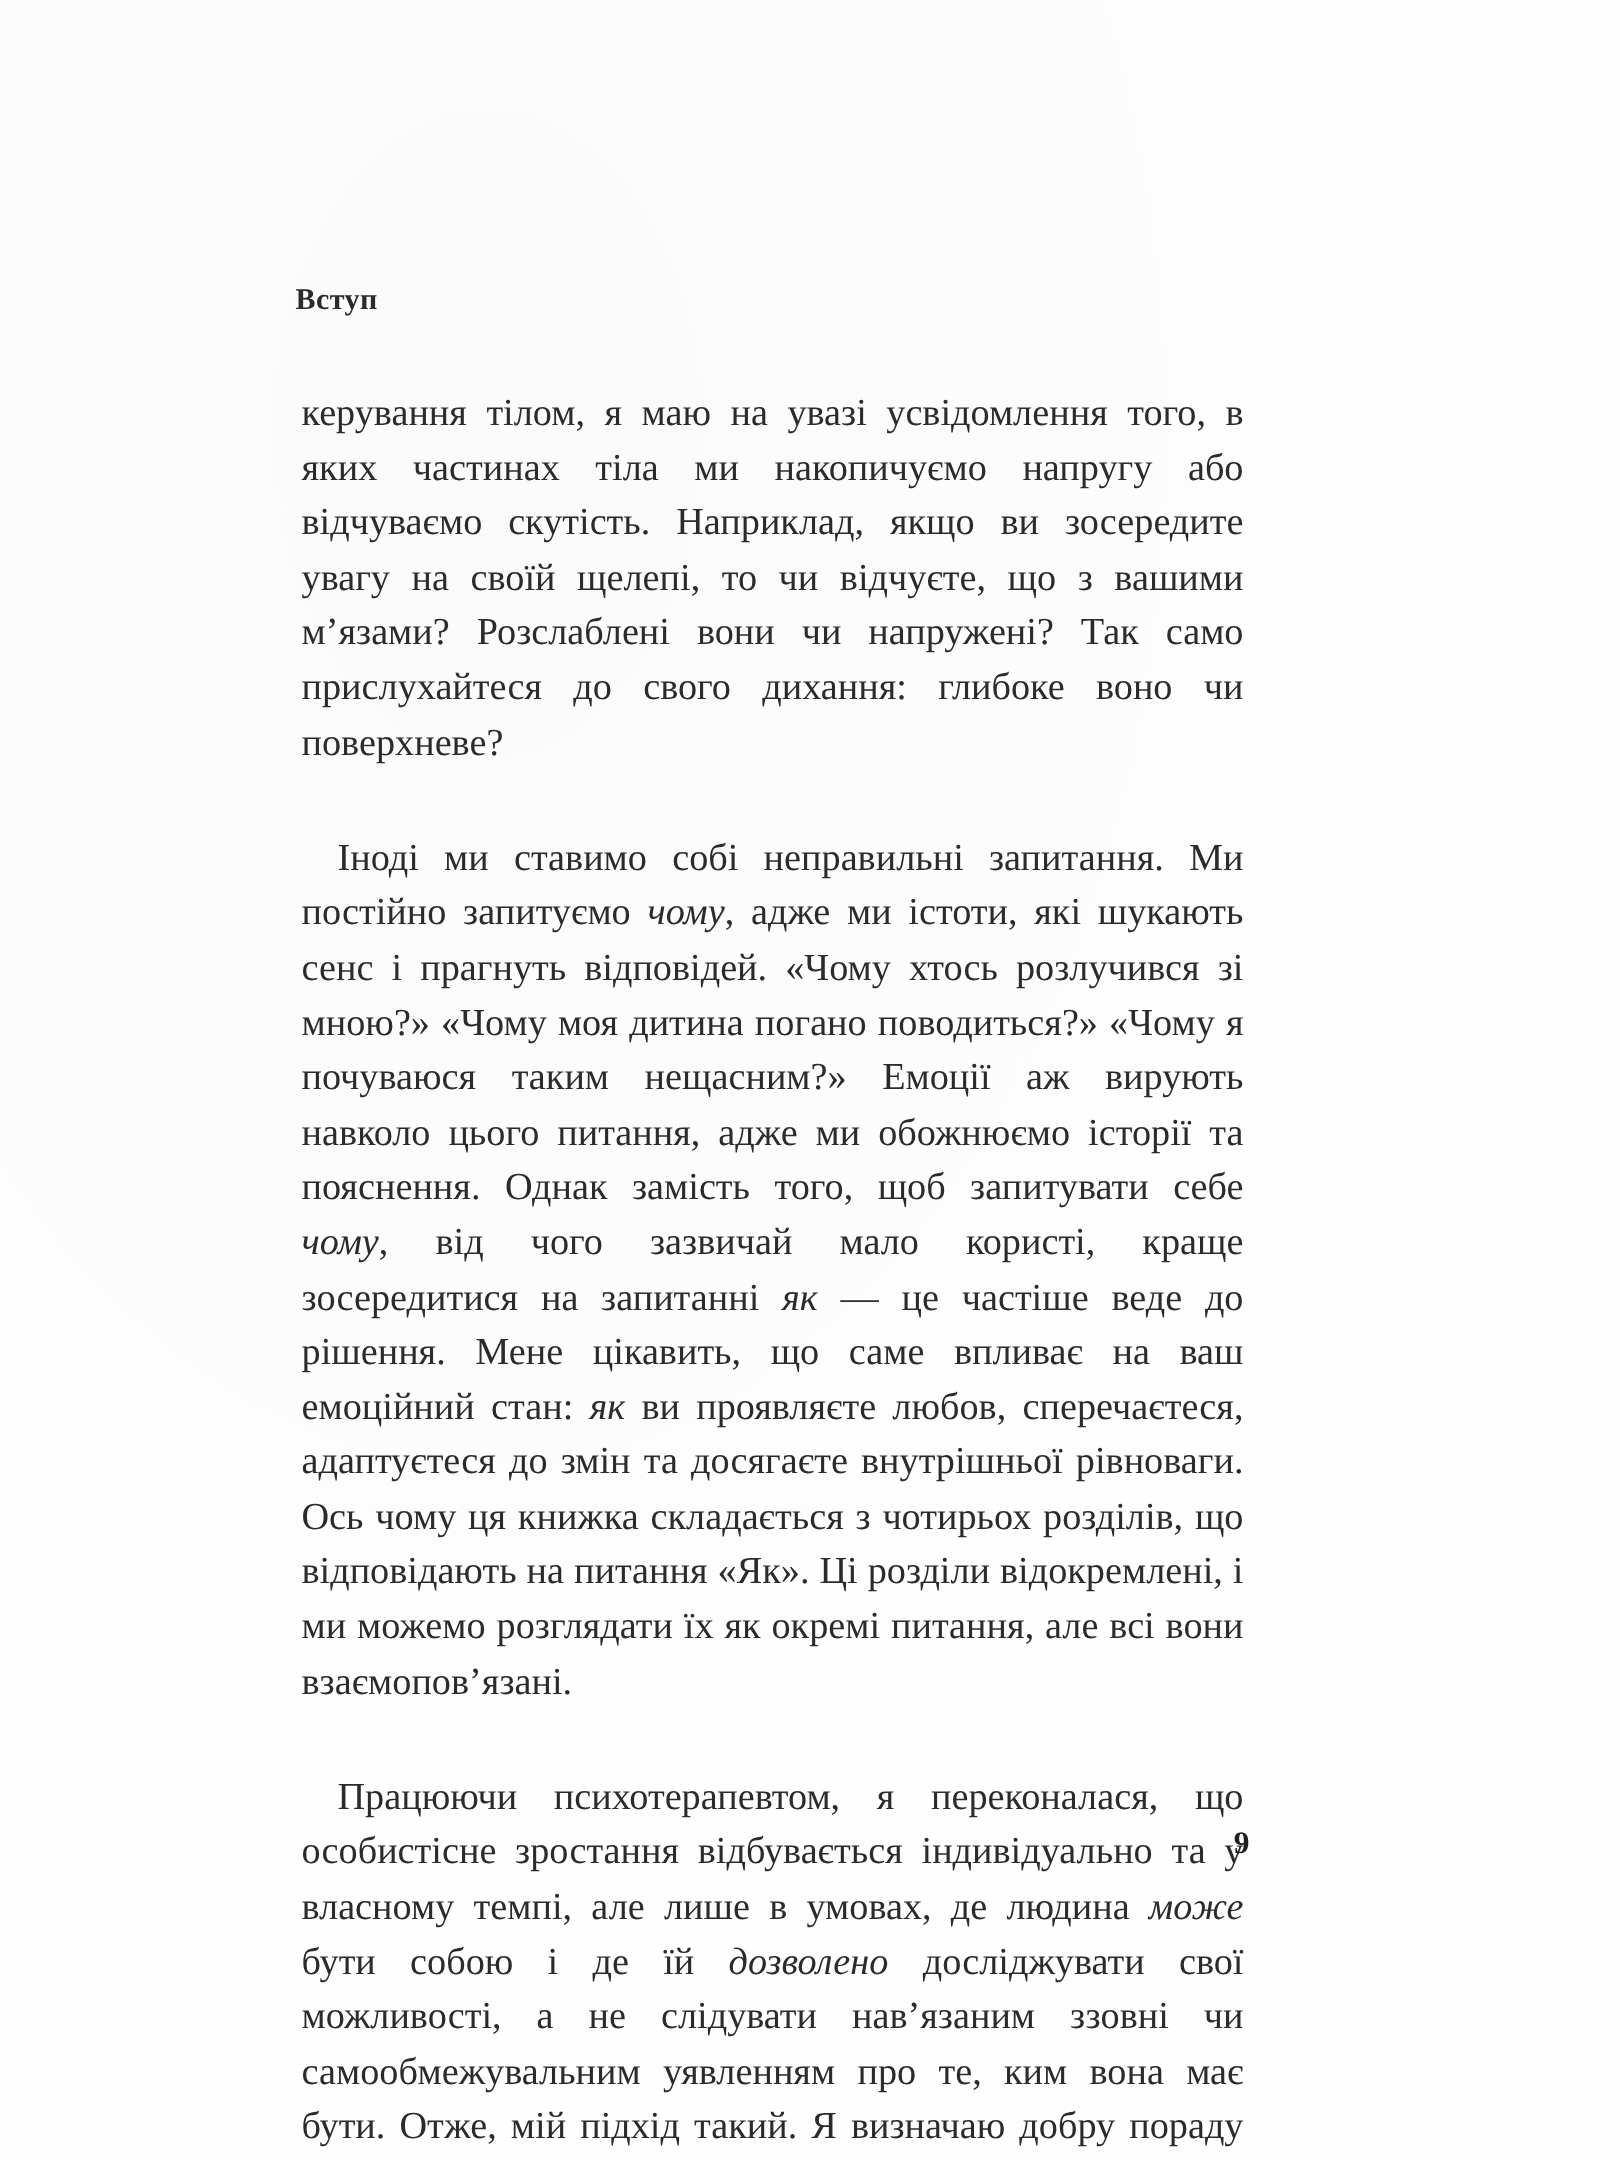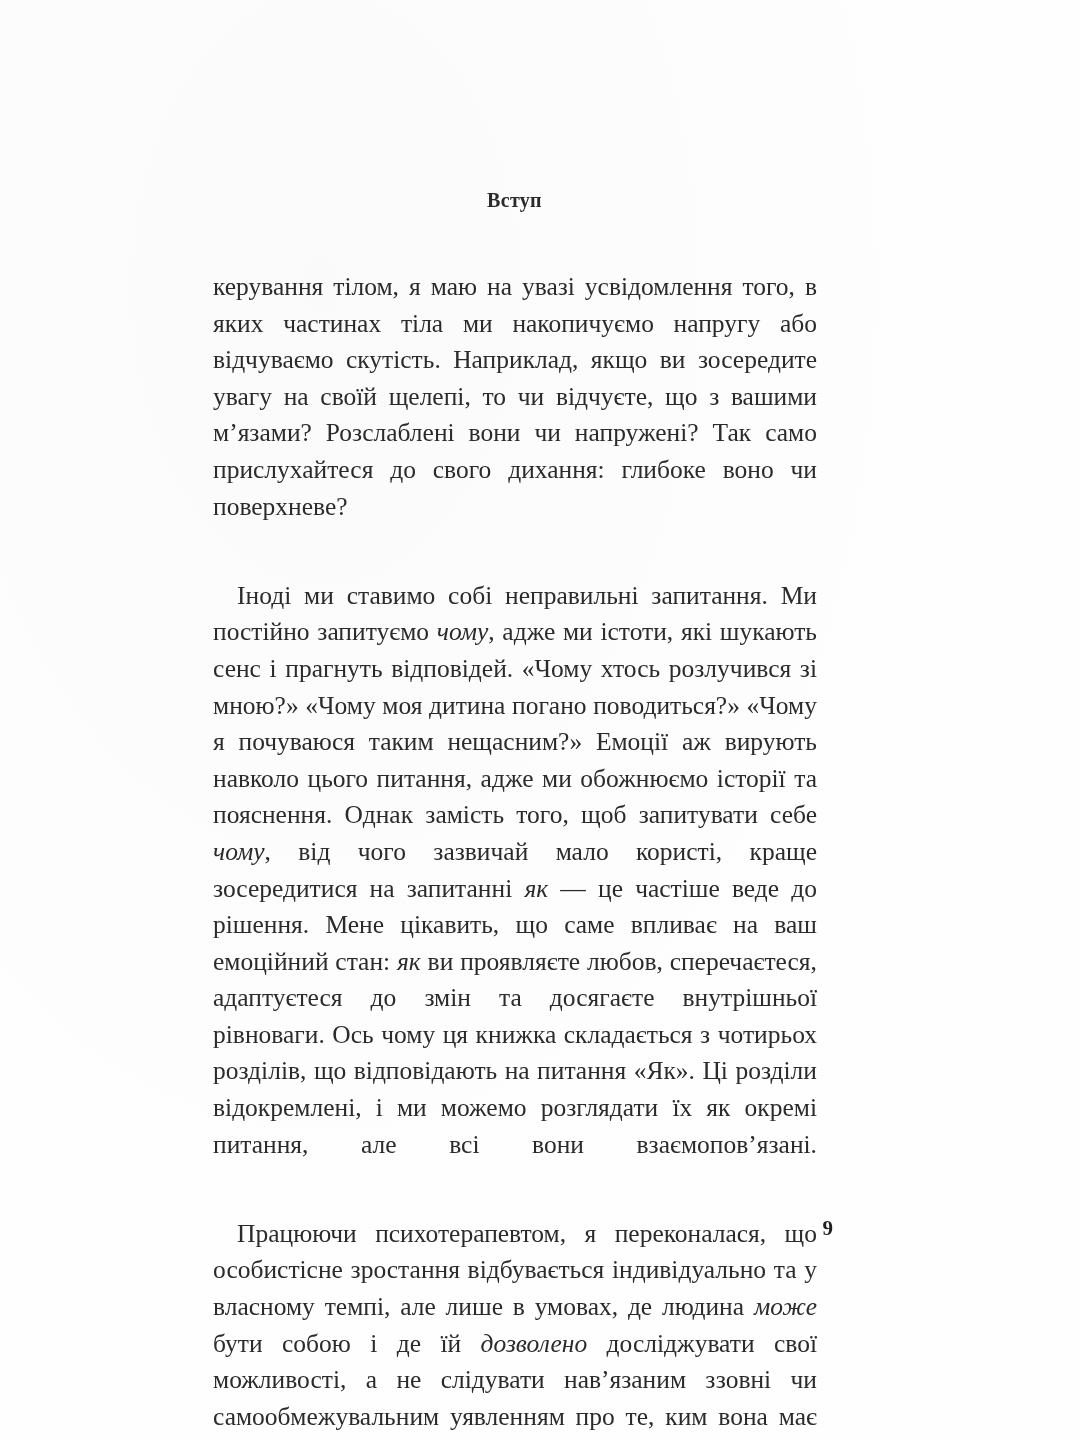--- a/index.html
+++ b/index.html
@@ -35,38 +35,38 @@
     width: 1080px;
     height: 1440px;
   }
 
   
   .running-header {
     position: absolute;
     left: 197px;
     top: 190px;
     width: 635px;
-    text-align: center;
+    text-align: left;
     font-size: 20px;
     font-weight: bold;
     letter-spacing: 0.3px;
     color: #2b2b2b;
     line-height: 1;
   }
 
   
   .textblock {
     position: absolute;
     left: 197px;
     top: 253px;
     width: 636px;
   }
 
   .para {
-    margin: 16px;
+    margin: 4px;
     font-size: 25.5px;
     line-height: 36.6px;
     text-align: justify;
     text-justify: inter-word;
     color: #2b2b2b;
     hyphens: manual;
     word-spacing: 0px;
   }
 
   .para.indent {

